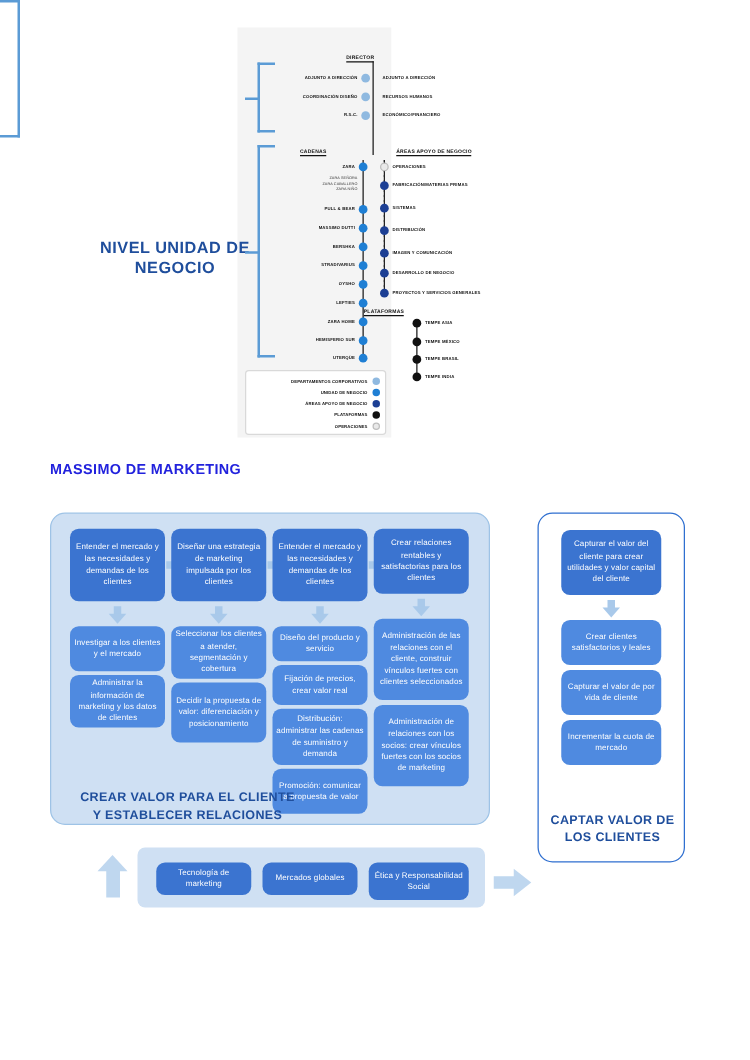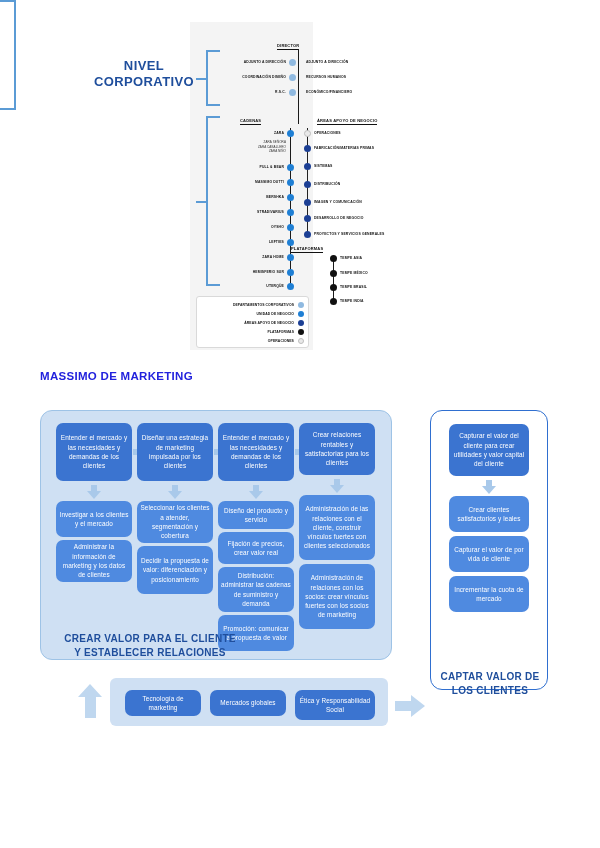--- a/index.html
+++ b/index.html
@@ -197,29 +197,29 @@
     content:""; position:absolute; left:0; top:0;
     border-left:12px solid transparent; border-right:12px solid transparent;
     border-bottom:13px solid #bfd7ef;
   }
 
   .caption{
     position:absolute; text-align:center; color:#1f4e9c;
     font-weight:bold; font-size:10px; line-height:1.4; letter-spacing:.3px;
   }
   #cap-left{ left:60px; top:632px; width:180px; }
-  #cap-right{ left:440px; top:670px; width:100px; }
+  #cap-right{ left:440px; top:650px; width:100px; }
 </style>
 </head>
 <body>
 
 <div id="org-figure">
   <div id="org-panel"></div>
 
-  <div class="lvl-label" id="lbl-corp">NIVEL CORPORATIVO</div>
+  <div class="lvl-label" id="lbl-unidad">NIVEL UNIDAD DE NEGOCIO</div>
 
   <div class="bracket" id="brk-corp"></div>
   <div class="bracket" id="brk-unit"></div>
   <div id="brk-func"></div>
 
   <div class="hdr" style="left:277px; top:43px;">
     <u>DIRECTOR</u>
   </div>
 
   <div class="trunk" style="left:298px; top:49px; height:75px;"></div>

